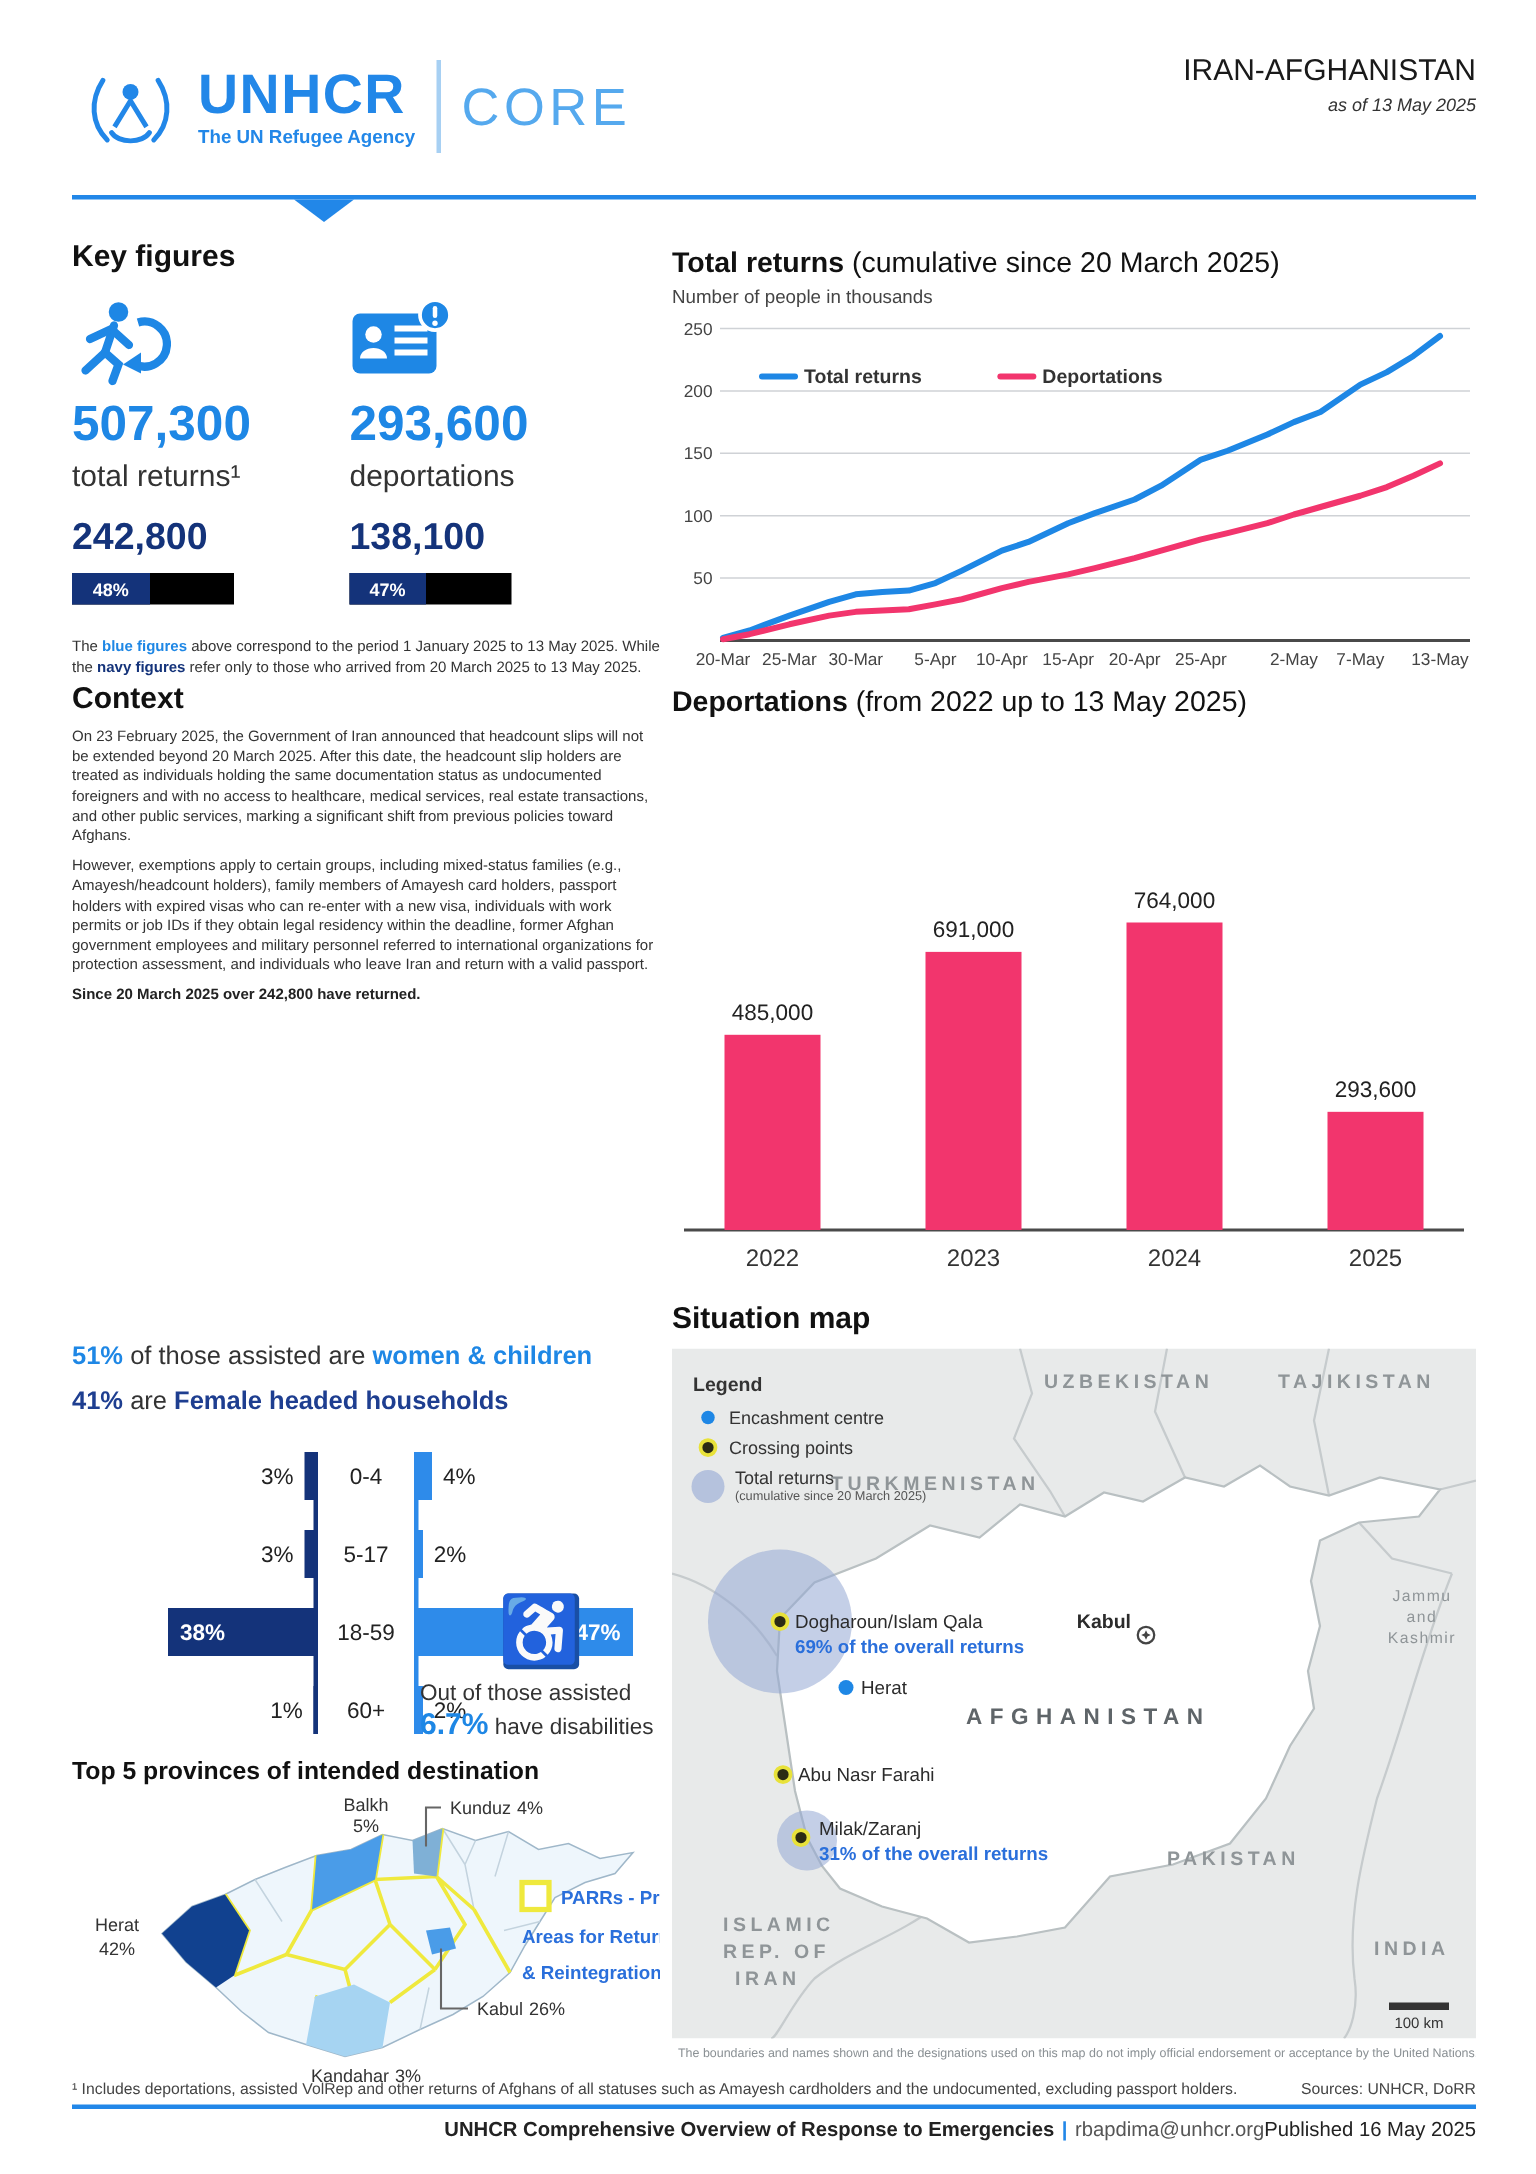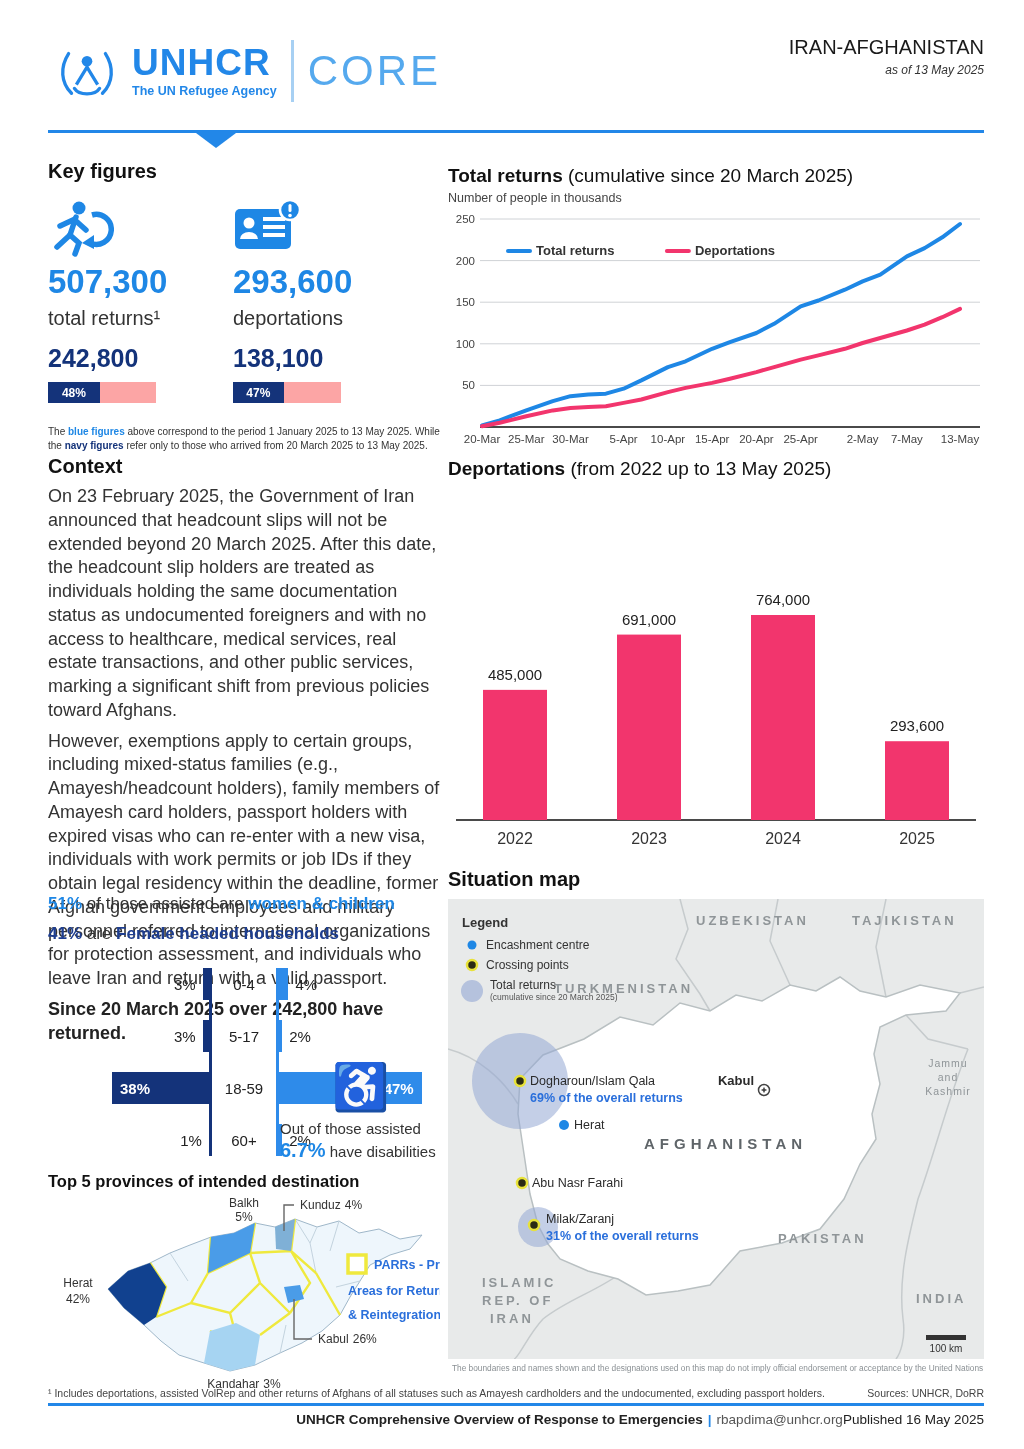--- a/index.html
+++ b/index.html
@@ -3,46 +3,46 @@
 <meta charset="utf-8">
 <style>
   html,body{margin:0;padding:0;background:#fff;}
   .page{position:relative;width:1024px;height:1449px;background:#fff;overflow:hidden;
         font-family:"Liberation Sans",sans-serif;color:#222;}
   
   .logo-block{position:absolute;left:56px;top:40px;display:flex;align-items:center;gap:14px;}
   .logo-text .unhcr{font-size:37px;font-weight:bold;color:#2287e8;letter-spacing:1px;line-height:1;}
   .logo-text .tagline{font-size:12.5px;font-weight:bold;color:#2287e8;margin-top:3px;}
   .logo-divider{width:3px;height:62px;background:#a7d0f3;}
-  .core{font-size:42px;color:#55a9ee;letter-spacing:3px;line-height:1;}
+  .core{font-size:35px;color:#55a9ee;letter-spacing:3px;line-height:1;}
   .header-right{position:absolute;right:40px;top:36px;text-align:right;}
   .header-region{font-size:20px;color:#1a1a1a;}
   .header-title{font-size:27px;font-weight:bold;color:#111;margin-top:2px;}
   .header-asof{font-size:12px;font-style:italic;color:#333;margin-top:4px;}
   .header-rule{position:absolute;left:48px;right:40px;top:130px;height:3px;background:#2287e8;}
   .header-notch{position:absolute;left:196px;top:133px;width:0;height:0;
     border-left:20px solid transparent;border-right:20px solid transparent;border-top:15px solid #2287e8;}
   h2.sec{font-size:20px;font-weight:bold;color:#111;margin:0;}
   
   .keyfig{position:absolute;left:48px;top:160px;width:392px;}
   .kcards{display:flex;margin-top:16px;}
   .kcard{width:185px;}
   .kcard+.kcard{width:207px;}
   .kicon{height:58px;}
   .kvalue{font-size:33px;font-weight:bold;color:#1E87E5;margin-top:6px;}
   .klabel{font-size:20px;color:#333;margin-top:6px;}
   .ksub{font-size:25px;font-weight:bold;color:#14337A;margin-top:14px;}
-  .kbar{width:108px;height:21px;background:#fca5a5;margin-top:9px;}
+  .kbar{width:108px;height:21px;background:#000000;margin-top:9px;}
   .kbar-fill{height:100%;background:#14337A;display:flex;align-items:center;justify-content:center;
              color:#fff;font-size:12px;font-weight:bold;}
   .knote{margin-top:22px;font-size:10px;line-height:1.4;color:#333;}
   .knote .blue{color:#1E87E5;font-weight:bold;}
   .knote .navy{color:#14337A;font-weight:bold;}
   .context{position:absolute;left:48px;top:455px;width:392px;}
-  .context p{font-size:18px;line-height:1.32;color:#333;margin:7px 0 0 0;}
+  .context p{font-size:10px;line-height:1.32;color:#333;margin:7px 0 0 0;}
   .context p.bold{font-weight:bold;color:#222;}
   .assisted{position:absolute;left:48px;top:868px;width:392px;}
   .stat-line{font-size:17px;color:#333;margin-top:10px;}
   .stat-line:first-of-type{margin-top:26px;}
   .hl-blue{color:#1E87E5;font-weight:bold;}
   .hl-navy{color:#1e3e90;font-weight:bold;}
   .pyramid{position:relative;margin-top:24px;width:392px;height:188px;}
   .pyr-axis{position:absolute;top:0;width:3px;height:188px;}
   .pyr-axis-l{left:161px;background:#14337A;}
   .pyr-axis-r{left:228px;background:#2E8BEA;}

